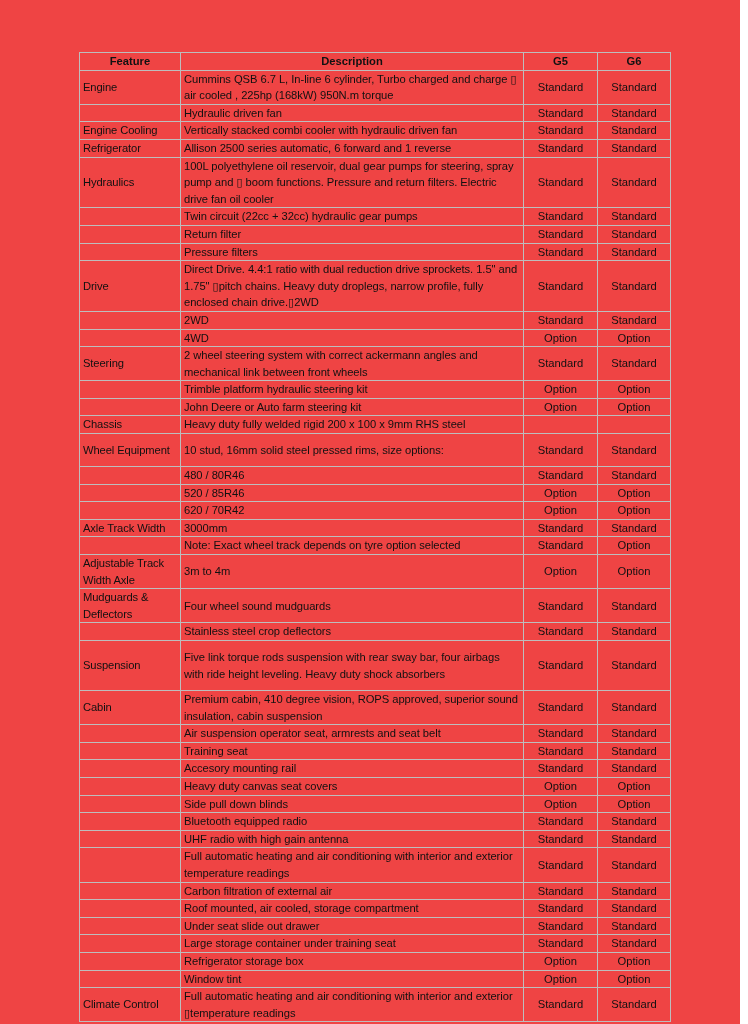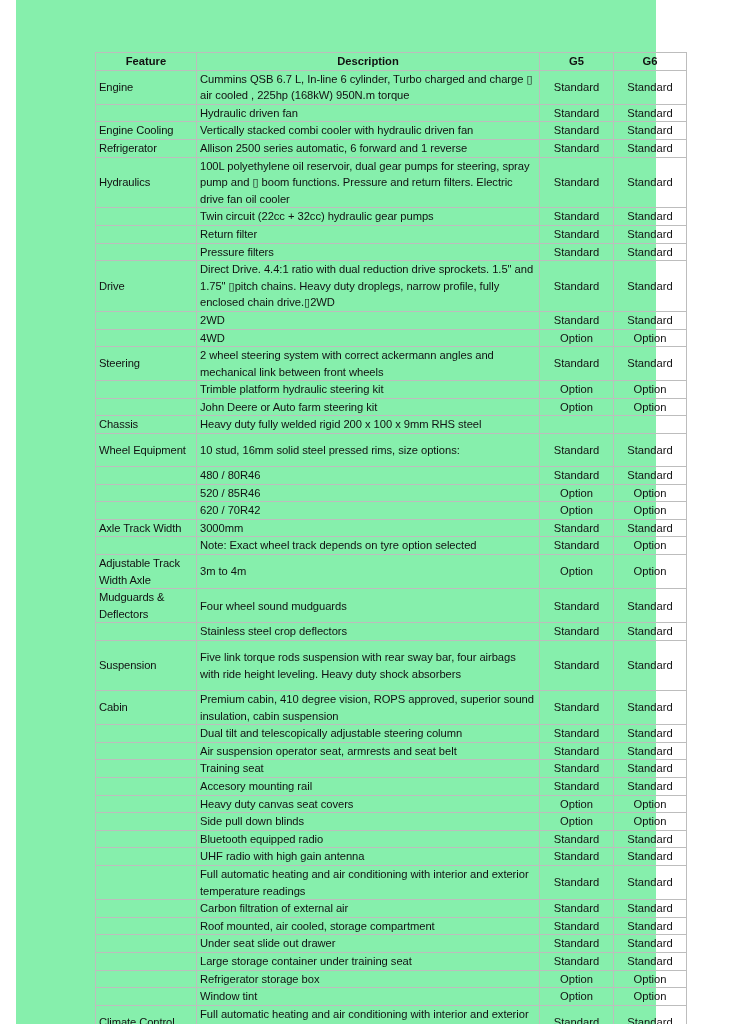--- a/index.html
+++ b/index.html
@@ -10,25 +10,25 @@
   body {
     width: 748px;
     height: 1024px;
     overflow: hidden;
     position: relative;
     font-family: "Liberation Sans", "DejaVu Sans", sans-serif;
     color: #111111;
   }
   .page {
     position: absolute;
-    left: 16px;
+    left: 0;
     top: 0;
-    width: 640px;
+    width: 740px;
     height: 1024px;
-    background: #86efac;
+    background: #ef4444;
   }
   table.spec {
     position: absolute;
     left: 79px;
     top: 52px;
     border-collapse: collapse;
     table-layout: fixed;
     width: 591px;
     font-size: 11.2px;
     line-height: 16.6px;
@@ -239,26 +239,20 @@
           <td class="val">Standard</td>
         </tr>
       <tr class="h2">
           <td class="feature">Cabin</td>
           <td class="desc">Premium cabin, 410 degree vision, ROPS approved, superior sound insulation, cabin suspension</td>
           <td class="val">Standard</td>
           <td class="val">Standard</td>
         </tr>
       <tr class="h1">
           <td class="feature"></td>
-          <td class="desc">Dual tilt and telescopically adjustable steering column</td>
-          <td class="val">Standard</td>
-          <td class="val">Standard</td>
-        </tr>
-      <tr class="h1">
-          <td class="feature"></td>
           <td class="desc">Air suspension operator seat, armrests and seat belt</td>
           <td class="val">Standard</td>
           <td class="val">Standard</td>
         </tr>
       <tr class="h1">
           <td class="feature"></td>
           <td class="desc">Training seat</td>
           <td class="val">Standard</td>
           <td class="val">Standard</td>
         </tr>

